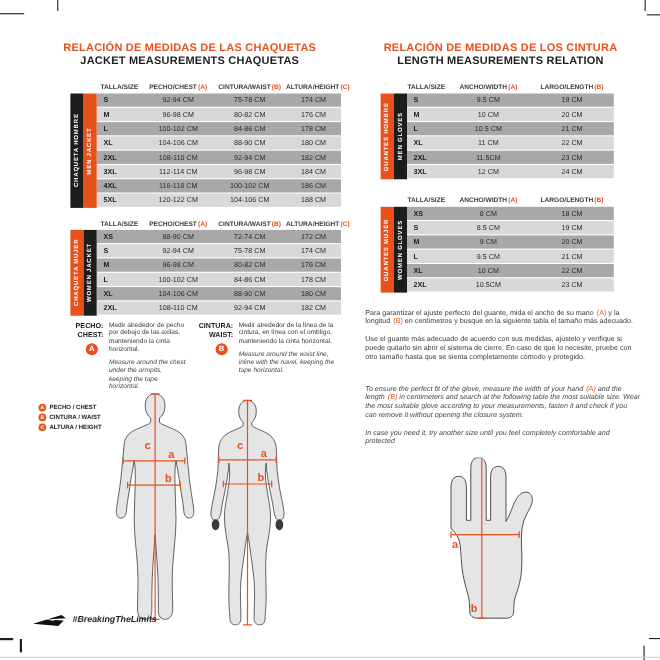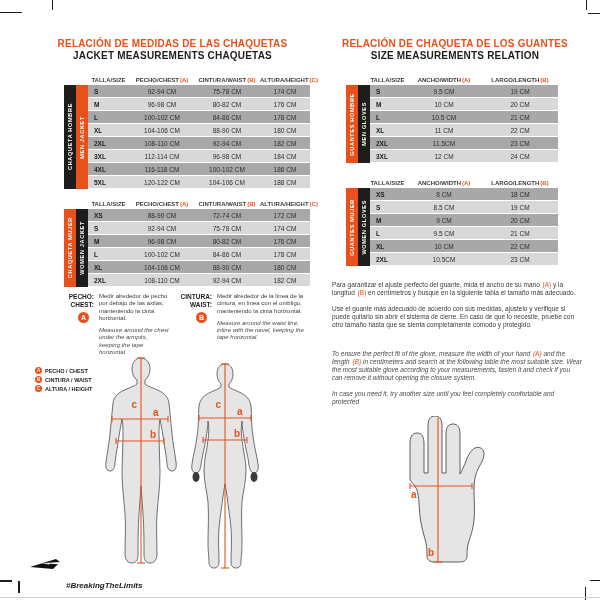--- a/index.html
+++ b/index.html
@@ -273,22 +273,22 @@
       <line x1="62" y1="77" x2="62" y2="83"></line>
     </g>
     <text x="36" y="48" text-anchor="end" font-size="10" font-weight="bold" fill="#E8511C">c</text>
     <text x="52" y="55" font-size="10" font-weight="bold" fill="#E8511C">a</text>
     <text x="49" y="77" font-size="10" font-weight="bold" fill="#E8511C">b</text>
   </g>
 </svg>
 
 <div class="abs" style="left:330px;top:38px;width:250px;">
   <div class="sec-title">
-    <div class="es">RELACIÓN DE CHAQUETA DE LOS GUANTES</div>
-    <div class="en">SIZE MEASUREMENTS RELATION</div>
+    <div class="es">RELACIÓN DE MEDIDAS DE LOS CINTURA</div>
+    <div class="en">LENGTH MEASUREMENTS RELATION</div>
   </div>
 </div>
 
 <div class="abs" style="left:346px;top:72px;width:212px;">
   <div class="thead" style="grid-template-columns:36px 76px 76px;">
     <div class="hcell"><span>TALLA/SIZE</span><span class="mk"></span></div>
     <div class="hcell"><span>ANCHO/WIDTH</span><span class="mk">(A)</span></div>
     <div class="hcell"><span>LARGO/LENGTH</span><span class="mk">(B)</span></div>
   </div>
   <div class="tflex">
@@ -400,13 +400,13 @@
     <line x1="36" y1="146" x2="44" y2="146"></line>
   </g>
   <text x="13" y="82" font-size="10" font-weight="bold" fill="#E8511C">a</text>
   <text x="30" y="140" font-size="10" font-weight="bold" fill="#E8511C">b</text>
 </svg>
 
 <svg class="abs" style="left:30px;top:558px;" width="32" height="13" viewBox="0 0 32 13">
   <path fill="#111" d="M0,9 L26,1 L30,4 L12,5.2 L28,6.2 L23,11 Z"></path>
   <path fill="#fff" d="M13,5.5 L20,5 L19,6.4 Z"></path>
 </svg>
-<div class="abs foot-tag" style="left:66px;top:581px;">#BreakingTheLimits</div>
+<div class="abs foot-tag" style="left:66px;top:558px;">#BreakingTheLimits</div>
 
 </body></html>

